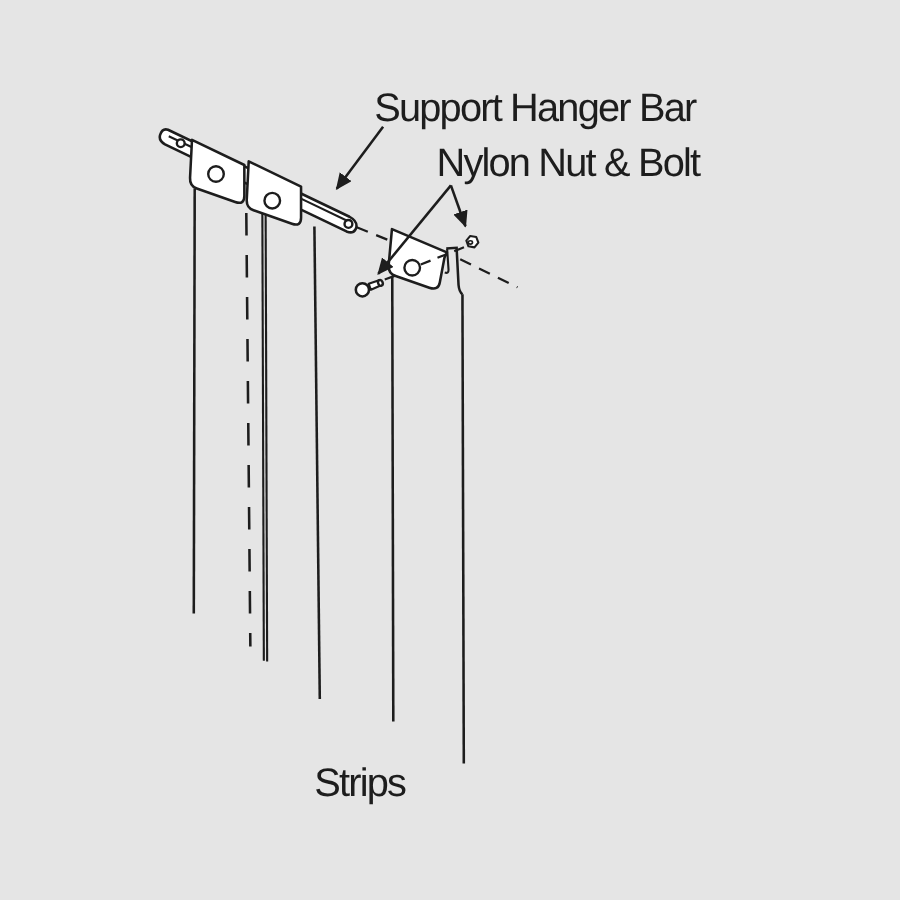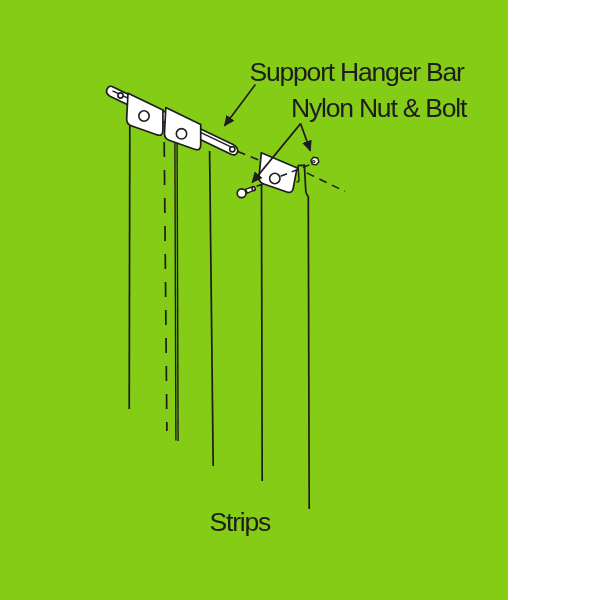--- a/index.html
+++ b/index.html
@@ -1,18 +1,18 @@
 <!DOCTYPE html>
 <html><head>
 <meta charset="utf-8">
 <style>
   html,body { margin:0; padding:0; }
   .canvas {
-    position:relative; width:508px; height:600px;
-    background:#84cc16; overflow:hidden;
+    position:relative; width:600px; height:600px;
+    background:#e5e5e5; overflow:hidden;
     font-family:"Liberation Sans", sans-serif;
   }
   svg { position:absolute; left:0; top:0; }
   .ln        { fill:none; stroke:#1d1d1d; stroke-width:1.7; }
   .ln-thin   { fill:none; stroke:#1d1d1d; stroke-width:1.4; }
   .plate     { fill:#ffffff; stroke:#1d1d1d; stroke-width:1.7; stroke-linejoin:round; }
   .hole      { fill:#ffffff; stroke:#1d1d1d; stroke-width:1.6; }
   .dash-strip{ fill:none; stroke:#1d1d1d; stroke-width:1.7; stroke-dasharray:15 13; }
   .dash-axis { fill:none; stroke:#1d1d1d; stroke-width:1.5; stroke-dasharray:8 6; }
   .dash-bolt { fill:none; stroke:#1d1d1d; stroke-width:1.5; stroke-dasharray:7 5; }

